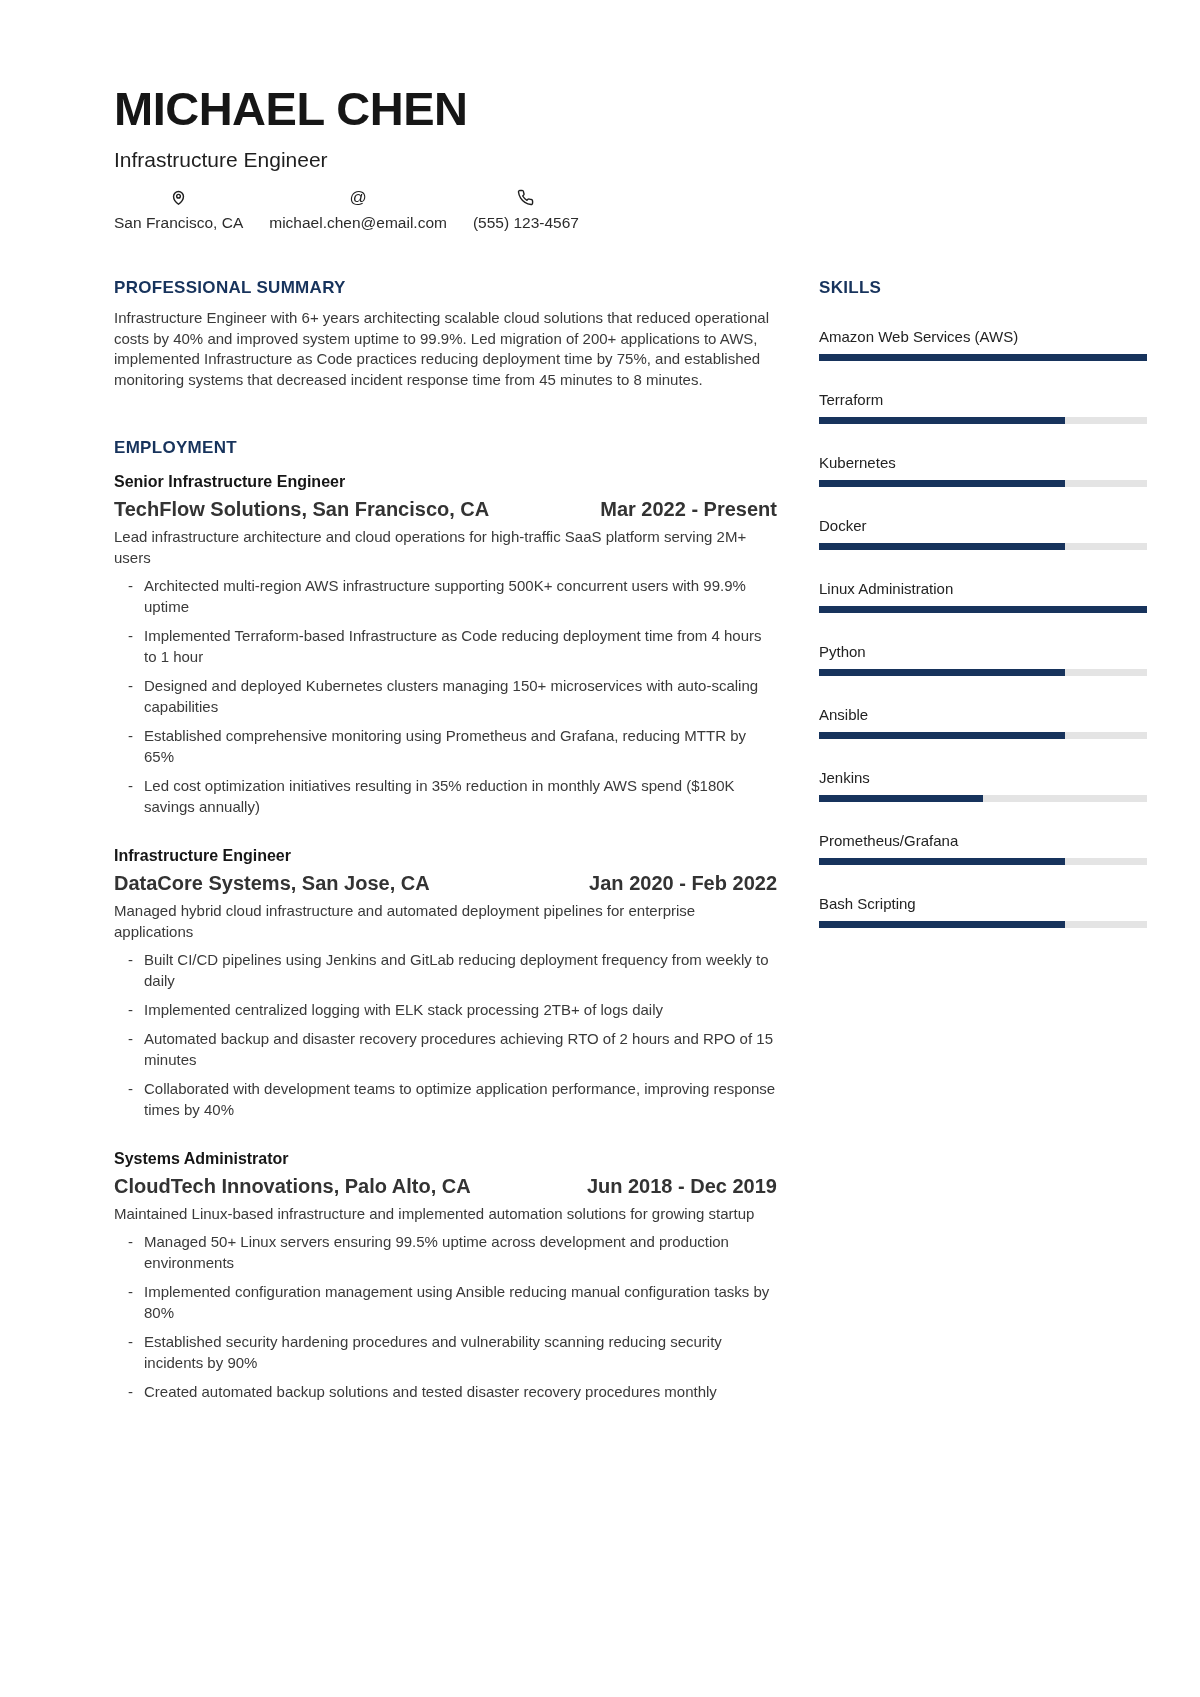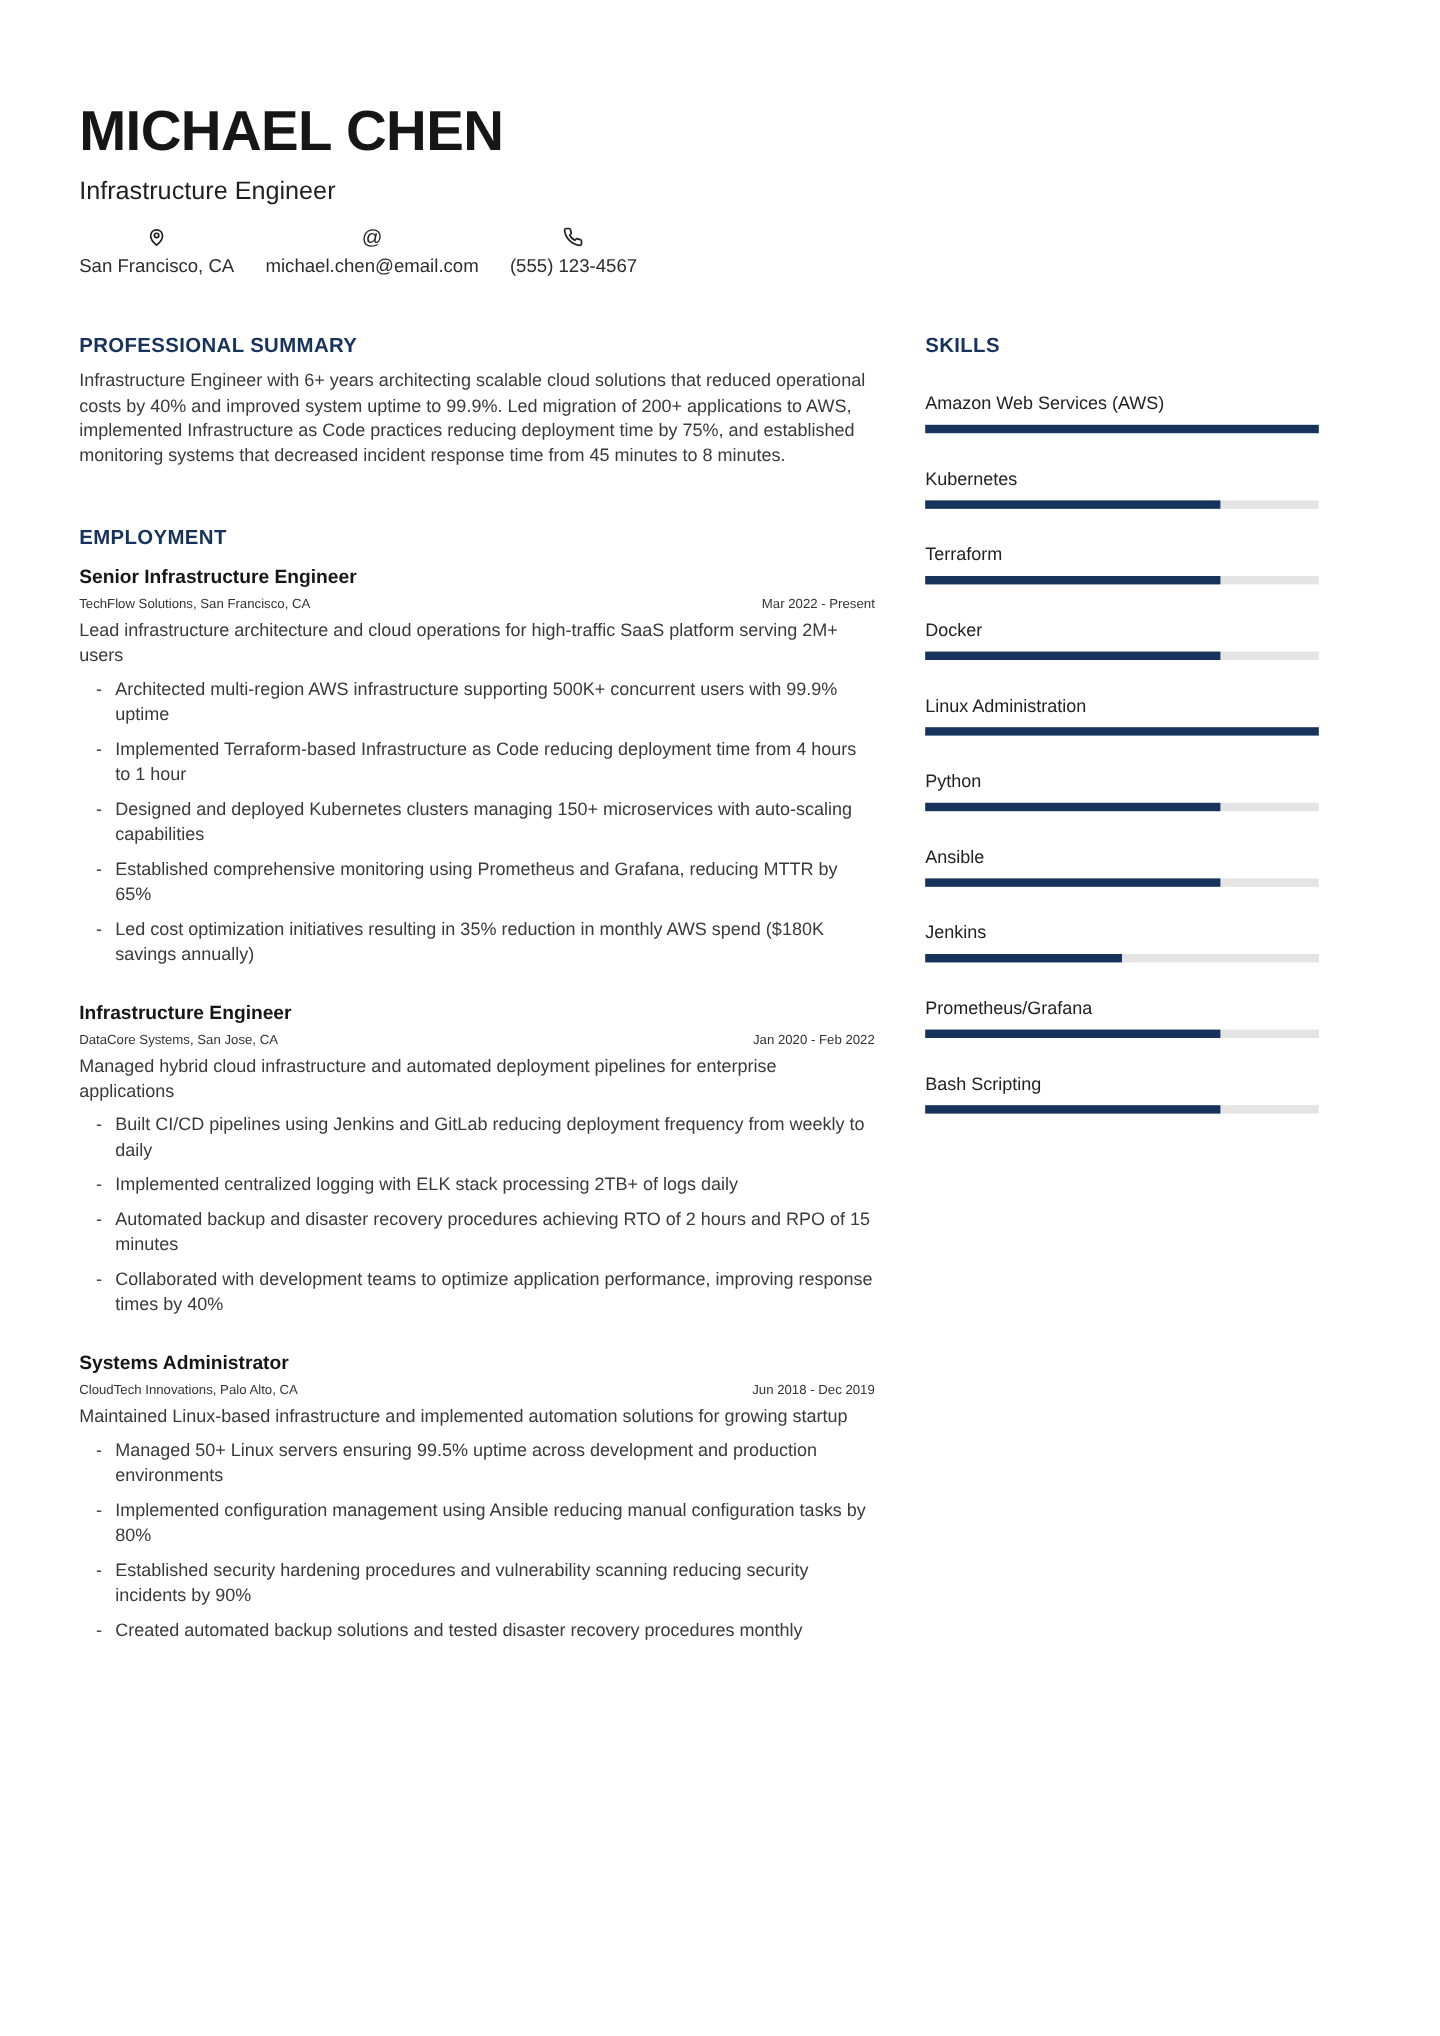--- a/index.html
+++ b/index.html
@@ -2,21 +2,21 @@
 <html><head>
 <meta charset="utf-8">
 <style>
   * { margin: 0; padding: 0; box-sizing: border-box; }
   html, body { background: #ffffff; }
   body {
     width: 1200px; height: 1697px; overflow: hidden;
     font-family: "Liberation Sans", sans-serif;
     color: #3a3a3a;
   }
-  .page { padding: 84px 85px 0 66px; }
+  .page { padding: 84px 85px 0 114px; }
 
   
   h1.name {
     font-size: 47px; line-height: 1.05; font-weight: 700;
     letter-spacing: -0.5px; color: #161616;
   }
   .candidate-title { margin-top: 15px; font-size: 21px; color: #1f1f1f; }
   .contact-row { margin-top: 17px; display: flex; align-items: center; gap: 26px; }
   .contact-item { display: inline-flex; align-items: center; gap: 8px; font-size: 15.5px; color: #2c2c2c; flex-direction: column; }
   .cicon { width: 17px; height: 17px; stroke: #1f1f1f; fill: none; stroke-width: 2; flex: 0 0 auto; }
@@ -33,21 +33,21 @@
   }
 
   
   .summary-text { margin-top: 10px; font-size: 15px; line-height: 20.5px; color: #3a3a3a; }
 
   
   .employment-section { margin-top: 48px; }
   .job { margin-top: 15px; }
   .job + .job { margin-top: 30px; }
   .job-role { font-size: 16px; font-weight: 700; color: #161616; }
-  .job-meta { display: flex; justify-content: space-between; margin-top: 7px; font-size: 11px; color: #333333; }
+  .job-meta { display: flex; justify-content: space-between; margin-top: 7px; font-size: 20px; color: #333333; font-weight: bold; }
   .job-desc { margin-top: 5px; font-size: 15px; line-height: 21px; color: #3a3a3a; }
   ul.bullets { list-style: none; margin-top: 7px; padding-left: 14px; }
   ul.bullets li {
     position: relative; padding-left: 16px;
     font-size: 15px; line-height: 21px; color: #3a3a3a;
     margin-bottom: 8px;
   }
   ul.bullets li::before { content: "-"; position: absolute; left: 0; top: 0; color: #3a3a3a; }
 
   
@@ -150,27 +150,27 @@
       <section>
         <h2 class="section-heading">SKILLS</h2>
 
         <div class="skill-item">
           <div class="skill-name">Amazon Web Services (AWS)</div>
           <div class="skill-track">
               <div class="skill-fill" style="width: 100%;"></div>
             </div>
         </div>
         <div class="skill-item">
+          <div class="skill-name">Terraform</div>
+          <div class="skill-track">
+              <div class="skill-fill" style="width: 75%;"></div>
+            </div>
+        </div>
+        <div class="skill-item">
           <div class="skill-name">Kubernetes</div>
-          <div class="skill-track">
-              <div class="skill-fill" style="width: 75%;"></div>
-            </div>
-        </div>
-        <div class="skill-item">
-          <div class="skill-name">Terraform</div>
           <div class="skill-track">
               <div class="skill-fill" style="width: 75%;"></div>
             </div>
         </div>
         <div class="skill-item">
           <div class="skill-name">Docker</div>
           <div class="skill-track">
               <div class="skill-fill" style="width: 75%;"></div>
             </div>
         </div>

